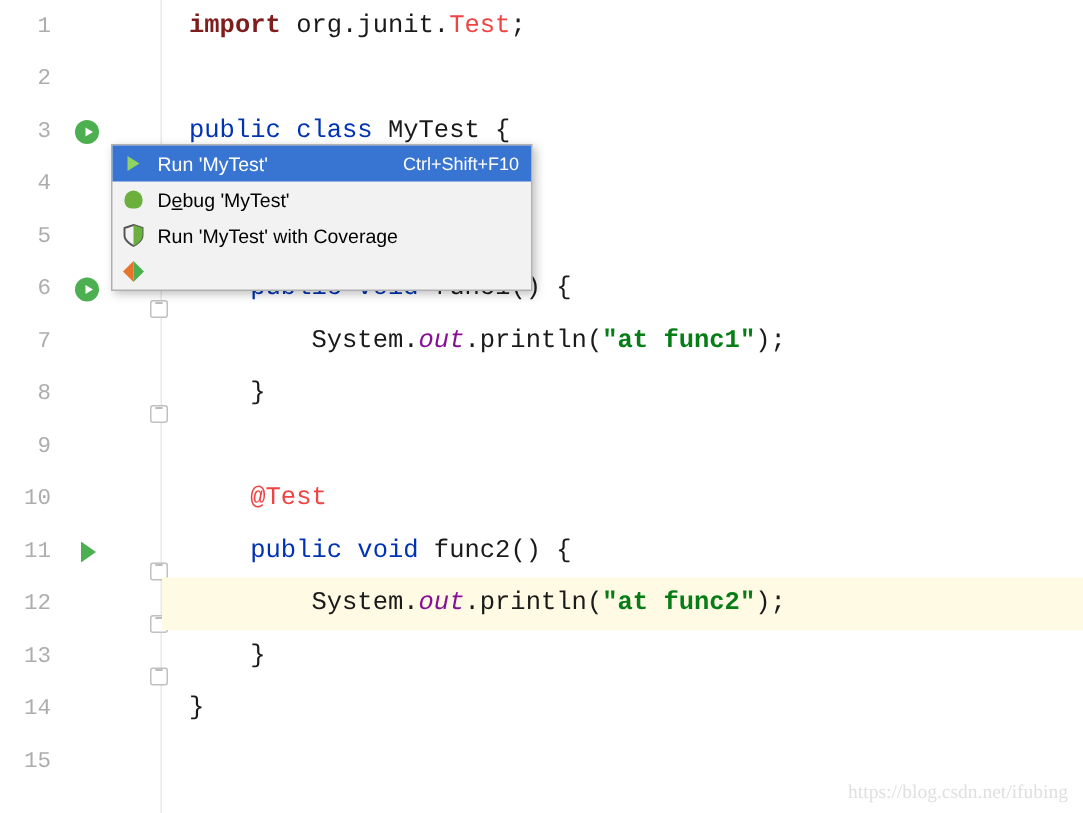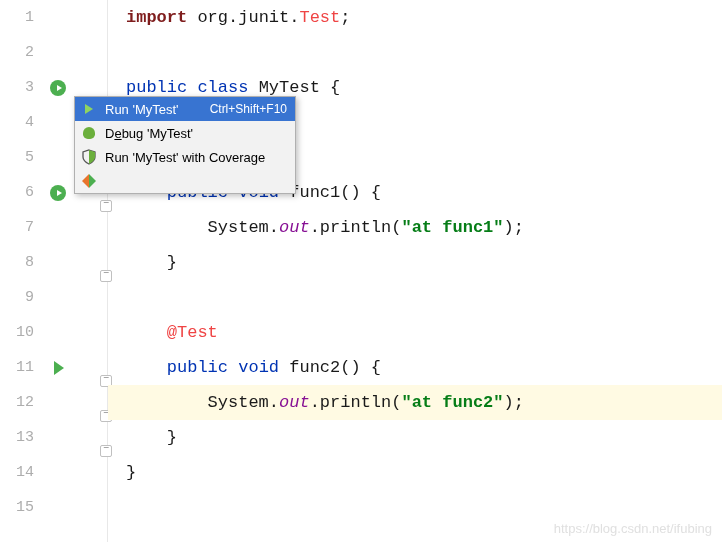--- a/index.html
+++ b/index.html
@@ -112,21 +112,21 @@
     }
     .kw { color: #0033b3; font-weight: normal; }
     .kw-import { color: #7f1d1d; font-weight: bold; }
     .field { color: #871094; font-style: italic; }
     .str { color: #067d17; font-weight: bold; }
     .annotation { color: #ef4444; }
     .context-menu {
       position: absolute;
       left: 74px;
       top: 96px;
-      width: 222px;
+      width: 281px;
       background: #f2f2f2;
       border: 1px solid #b0b0b0;
       box-shadow: 2px 2px 6px rgba(0,0,0,0.25);
       font-family: -apple-system, 'Segoe UI', sans-serif;
       font-size: 13px;
       z-index: 100;
     }
     .menu-item {
       height: 24px;
       display: flex;
@@ -193,21 +193,21 @@
       border-bottom: 7px solid transparent;
       border-left: 7px solid #4CAF50;
       right: 0;
     }
     .underline { text-decoration: underline; }
     .watermark {
       position: absolute;
       right: 10px;
       bottom: 6px;
       color: #e0e0e0;
-      font-family: Liberation Sans, sans-serif;
+      font-family: Liberation Serif, serif;
       font-size: 13px;
       text-align: right;
     }
   </style>
 </head>
 <body>
 
 <div class="editor">
   <div class="gutter">
     <div class="line-numbers">

